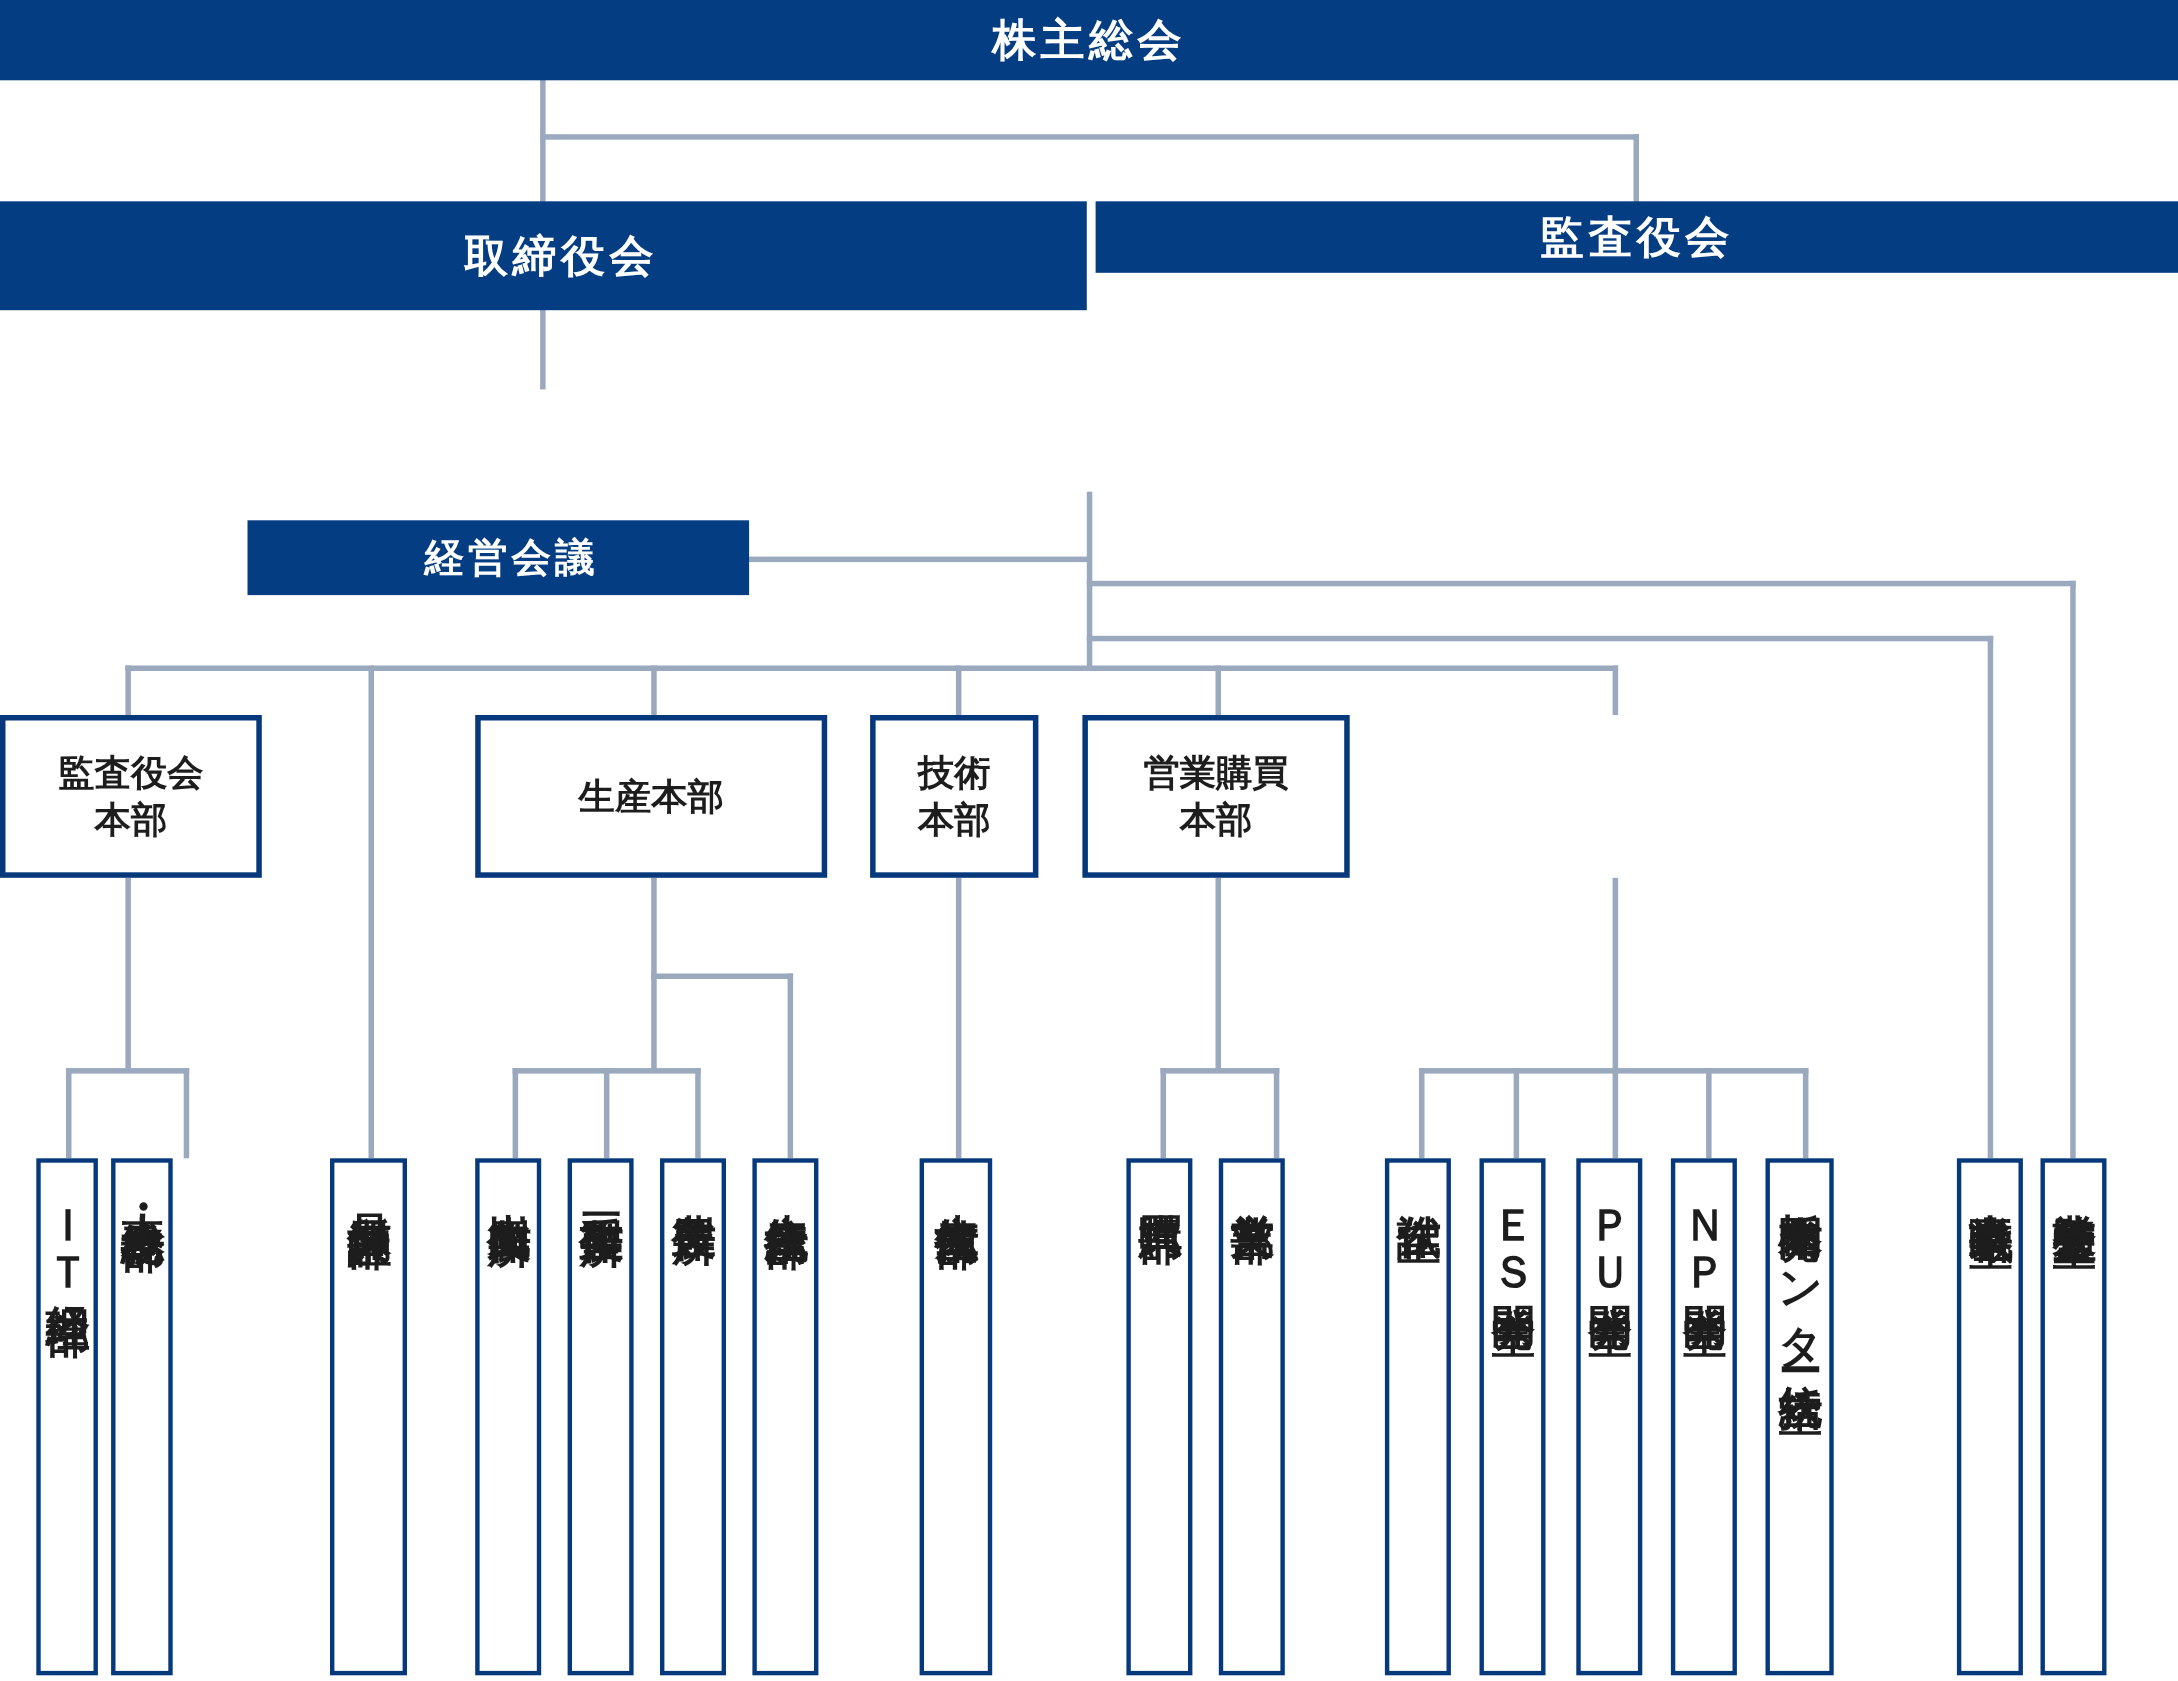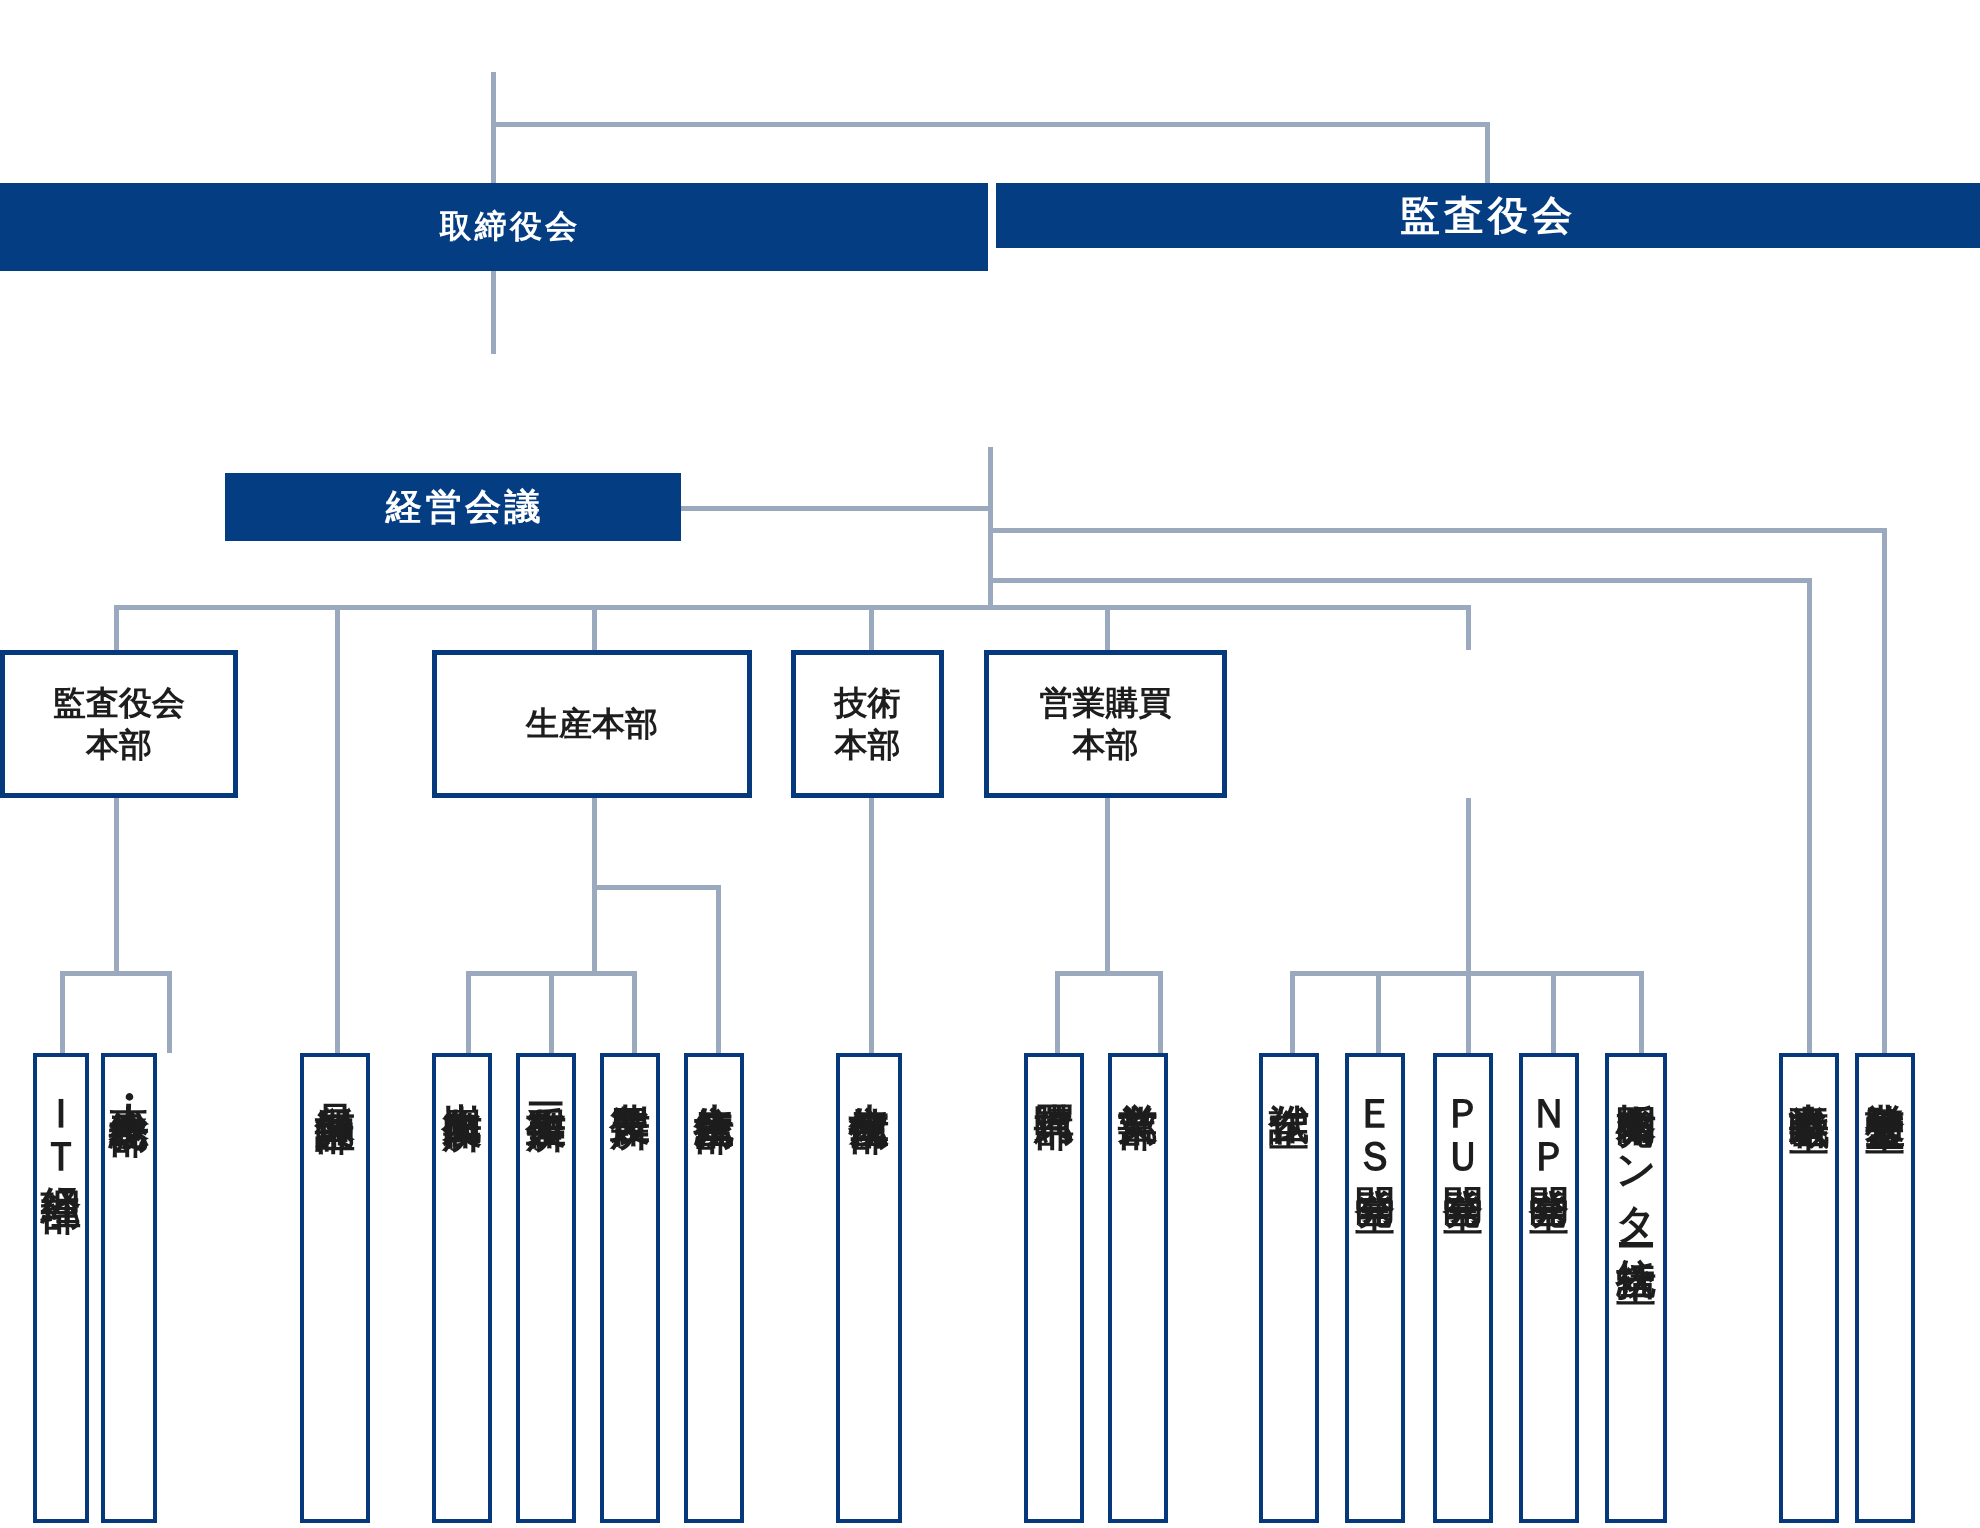--- a/index.html
+++ b/index.html
@@ -119,22 +119,25 @@
   <div class="ln lnv" style="left:1158px;top:971px;height:82px;"></div>
 
   <div class="ln lnv" style="left:1466px;top:798px;height:176px;"></div>
   <div class="ln lnh" style="left:1290px;top:971px;width:354px;"></div>
   <div class="ln lnv" style="left:1290px;top:971px;height:82px;"></div>
   <div class="ln lnv" style="left:1376px;top:971px;height:82px;"></div>
   <div class="ln lnv" style="left:1466px;top:971px;height:82px;"></div>
   <div class="ln lnv" style="left:1551px;top:971px;height:82px;"></div>
   <div class="ln lnv" style="left:1639px;top:971px;height:82px;"></div>
 
-
-  <div class="navy" style="left:0px;top:183px;width:988px;height:88px;font-size:32px;padding-left:32px;">
+  <div class="navy" style="left:0px;top:0px;width:1980px;height:73px;font-size:40px;">
+    <span>株主総会</span>
+  </div>
+
+  <div class="navy" style="left:0px;top:183px;width:988px;height:99px;font-size:40px;padding-left:32px;">
     <span>取締役会</span>
   </div>
 
   <div class="navy" style="left:996px;top:183px;width:984px;height:65px;font-size:40px;">
     <span>監査役会</span>
   </div>
 
 
   <div class="navy" style="left:225px;top:473px;width:456px;height:68px;font-size:36px;padding-left:24px;">
     <span>経営会議</span>

